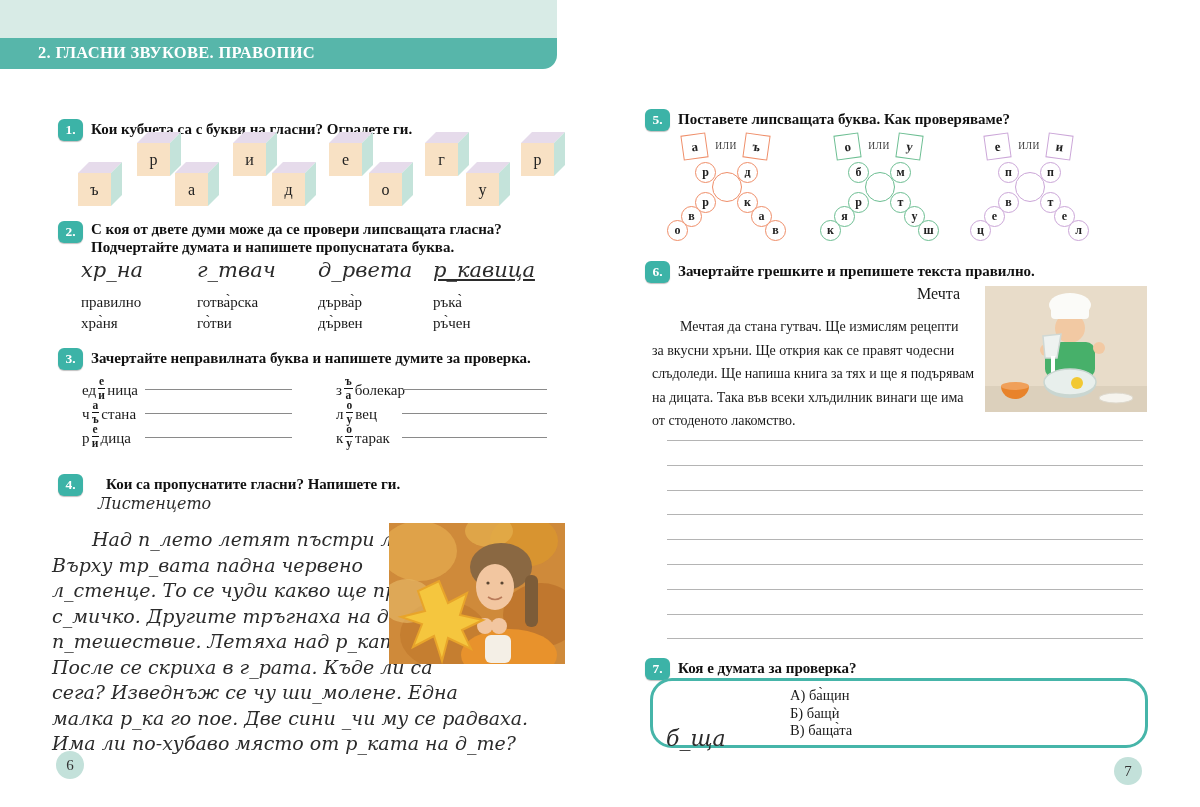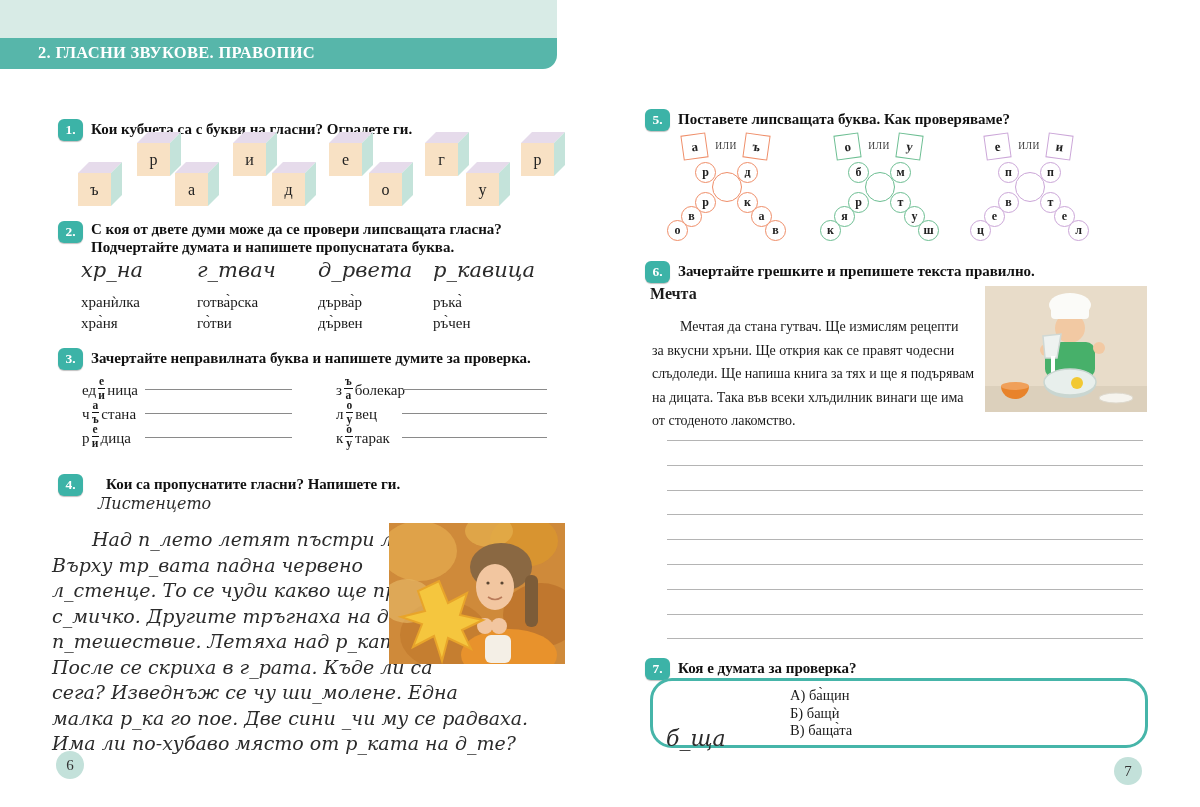--- a/index.html
+++ b/index.html
@@ -73,29 +73,29 @@
     <div class="cube" style="left: 272px; top: 173px;">д<div class="top"></div><div class="side"></div></div>
     <div class="cube" style="left: 369px; top: 173px;">о<div class="top"></div><div class="side"></div></div>
     <div class="cube" style="left: 466px; top: 173px;">у<div class="top"></div><div class="side"></div></div>
   </div>
 
 <div class="abs badge" style="left:58px;top:221px;">2.</div>
 <div class="abs instr" style="left:91px;top:221px;">С коя от двете думи може да се провери липсващата гласна?</div>
 <div class="abs instr" style="left:91px;top:239px;">Подчертайте думата и напишете пропуснатата буква.</div>
 <div class="abs" id="ex2cols">
     <div class="cursive gapword abs" style="left: 81px; top: 258px;">хр_на</div>
-    <div class="checkword abs" style="left: 81px; top: 292px;">хранѝлка</div>
+    <div class="checkword abs" style="left: 81px; top: 292px;">правилно</div>
     <div class="checkword abs" style="left: 81px; top: 313px;">хра̀ня</div>
     <div class="cursive gapword abs" style="left: 197px; top: 258px;">г_твач</div>
     <div class="checkword abs" style="left: 197px; top: 292px;">готва̀рска</div>
     <div class="checkword abs" style="left: 197px; top: 313px;">го̀тви</div>
     <div class="cursive gapword abs" style="left: 318px; top: 258px;">д_рвета</div>
     <div class="checkword abs" style="left: 318px; top: 292px;">дърва̀р</div>
     <div class="checkword abs" style="left: 318px; top: 313px;">дъ̀рвен</div>
-    <div class="cursive gapword abs" style="left: 433px; top: 258px;">р_кавица</div>
+    <div class="cursive gapword abs" style="left: 433px; top: 258px; text-decoration: underline;">р_кавица</div>
     <div class="checkword abs" style="left: 433px; top: 292px;">ръка̀</div>
     <div class="checkword abs" style="left: 433px; top: 313px;">ръ̀чен</div>
   </div>
 
 <div class="abs badge" style="left:58px;top:348px;">3.</div>
 <div class="abs instr" style="left:91px;top:350px;">Зачертайте неправилната буква и напишете думите за проверка.</div>
 <div class="abs" id="ex3items">
     <div class="x3label abs" style="left: 82px; top: 375px;"><span>ед</span><span class="frac"><span class="t">е</span><span>и</span></span><span>ница</span></div>
     <div class="blank abs" style="left: 145px; top: 388px; width: 147px;"></div>
     <div class="x3label abs" style="left: 82px; top: 399px;"><span>ч</span><span class="frac"><span class="t">а</span><span>ъ</span></span><span>стана</span></div>
@@ -190,21 +190,21 @@
       <div class="circ" style="left: 21px; top: 76px; border: 1.7px solid rgb(203, 166, 216);">е</div>
       <div class="circ" style="left: 7px; top: 90px; border: 1.7px solid rgb(203, 166, 216);">ц</div>
       <div class="circ" style="left: 77px; top: 62px; border: 1.7px solid rgb(203, 166, 216);">т</div>
       <div class="circ" style="left: 91px; top: 76px; border: 1.7px solid rgb(203, 166, 216);">е</div>
       <div class="circ" style="left: 105px; top: 90px; border: 1.7px solid rgb(203, 166, 216);">л</div>
     </div>
   </div>
 
 <div class="abs badge" style="left:645px;top:261px;">6.</div>
 <div class="abs instr" style="left:678px;top:263px;">Зачертайте грешките и препишете текста правилно.</div>
-<div class="abs" style="left:650px;top:285px;width:310px;text-align:left;font-size:16px;font-weight:bold;">Мечта</div>
+<div class="abs" style="left:650px;top:285px;width:310px;text-align:right;font-size:16px;font-weight:normal;">Мечта</div>
 <div class="abs para" style="left:652px;top:315px;width:345px;font-size:14px;line-height:23.5px;text-indent:28px;" id="ex6para">Мечтая да стана гутвач. Ще измислям рецепти
 за вкусни хръни. Ще открия как се правят чодесни
 слъдоледи. Ще напиша книга за тях и ще я подърявам
 на дицата. Така във всеки хлъдилник винаги ще има
 от стоденото лакомство.</div>
 <div class="abs" id="ruledlines">
     <div class="ruled abs" style="left: 667px; top: 440px; width: 476px;"></div>
     <div class="ruled abs" style="left: 667px; top: 464.8px; width: 476px;"></div>
     <div class="ruled abs" style="left: 667px; top: 489.6px; width: 476px;"></div>
     <div class="ruled abs" style="left: 667px; top: 514.4px; width: 476px;"></div>

